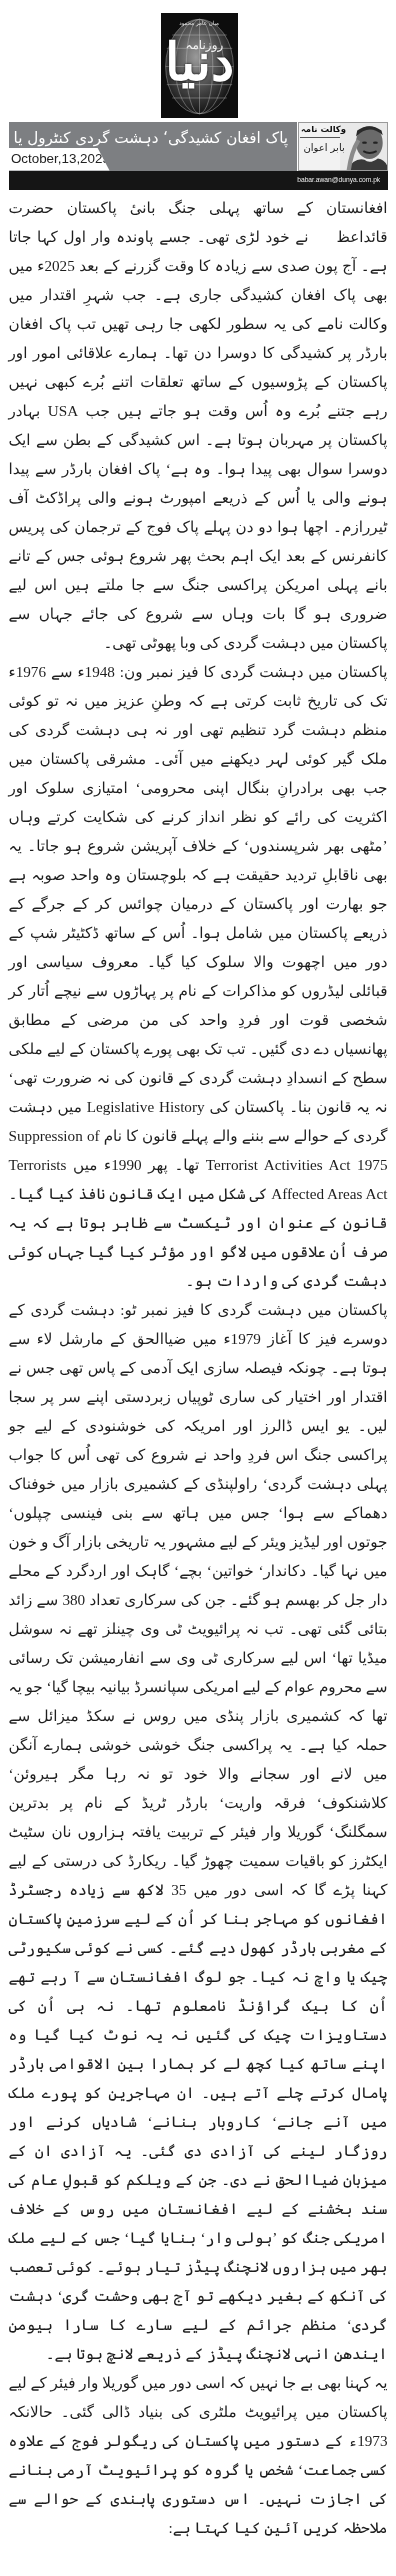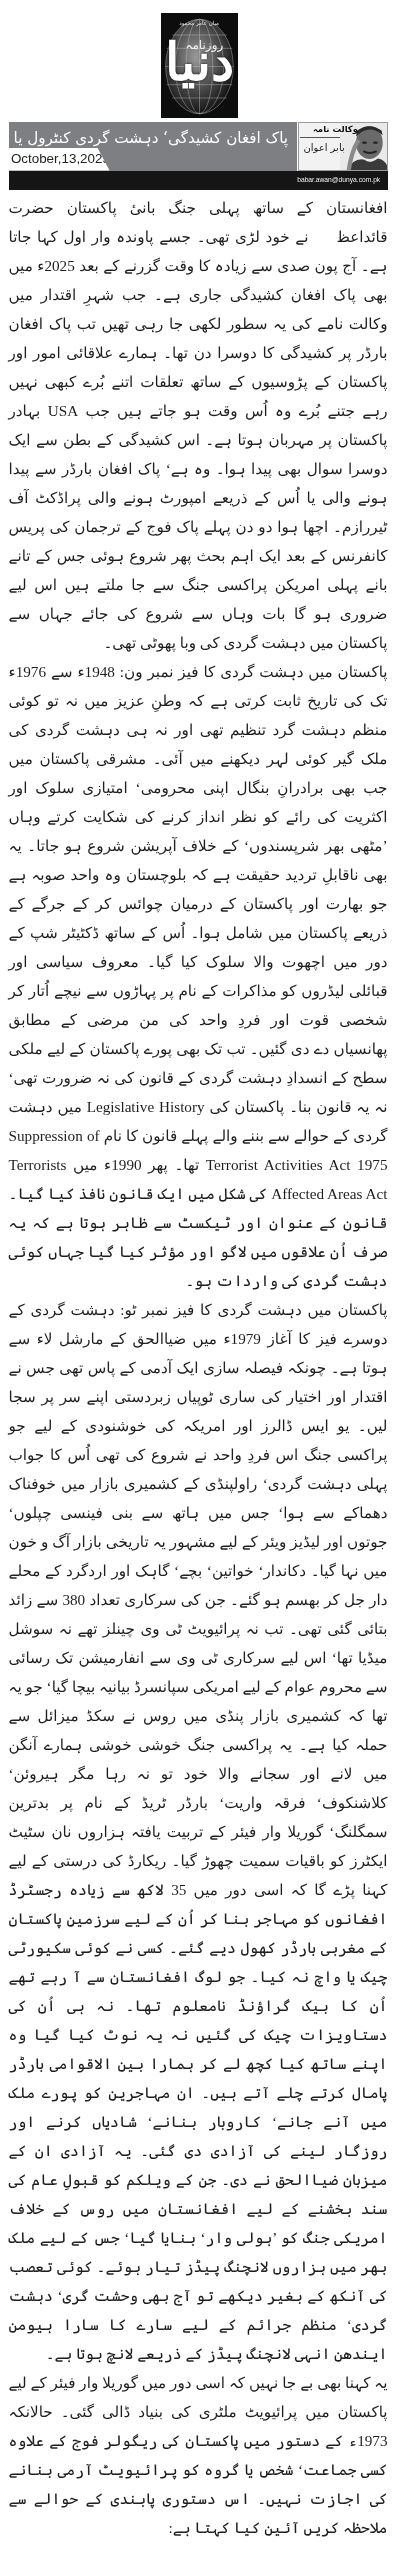--- a/index.html
+++ b/index.html
@@ -23,21 +23,21 @@
   .title-bar { position: absolute; left: 0; top: 0; width: 288px; height: 49px; background: #7d7f82; }
   .title-text { position: absolute; right: 8.5px; top: 7.3px; color: #ffffff; font-size: 15.2px;
                 direction: rtl; white-space: nowrap; font-family: "DejaVu Sans", sans-serif; }
   .date-tab { position: absolute; left: 0; top: 25.6px; width: 101px; height: 23px; background: #ffffff;
               clip-path: polygon(0 0, 88% 0, 100% 100%, 0 100%); }
   .date-text { position: absolute; left: 2.4px; top: 3px; font-size: 13.4px; color: #222;
                font-family: "Liberation Sans", sans-serif; }
   .author-box { position: absolute; left: 289px; top: 0; width: 90px; height: 49px;
                 background: #f2f2f2; border: 0.6px solid #9a9a9a; box-sizing: border-box; overflow: hidden; }
   .col-name { position: absolute; left: 2.4px; top: 1.2px; font-size: 8.5px; font-weight: bold; color: #111;
-              direction: rtl; margin-left: 12px; }
+              direction: rtl; }
   .col-rule { position: absolute; left: 1.2px; top: 14px; width: 40px; height: 0.6px; background: #555; }
   .author-name { position: absolute; left: 4.9px; top: 19px; font-size: 10px; color: #222; direction: rtl; }
   .author-photo { position: absolute; left: 41px; top: -1.2px; width: 49px; height: 51px; }
   .black-bar { position: absolute; left: 0; top: 49px; width: 379px; height: 19px; background: #151515; }
   .email { position: absolute; right: 7.3px; top: 4.9px; color: #f0f0f0; font-size: 6.7px;
            font-family: "Liberation Sans", sans-serif; }
 
   
   .article { position: absolute; left: 8.5px; top: 193px; width: 379px; direction: rtl;
              text-align: justify; text-align-last: right; font-size: 15.2px; line-height: 29px;

